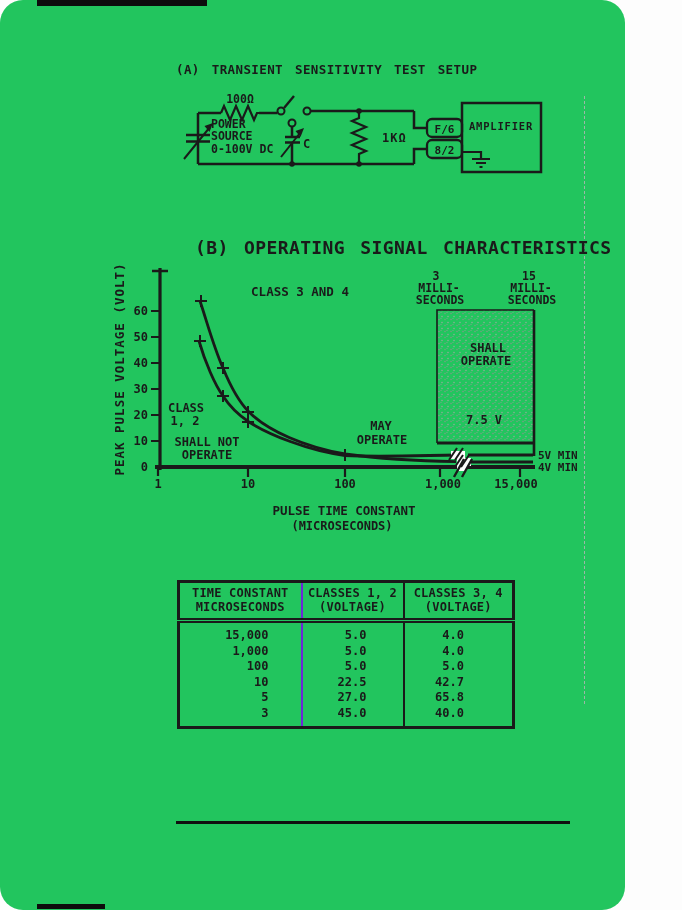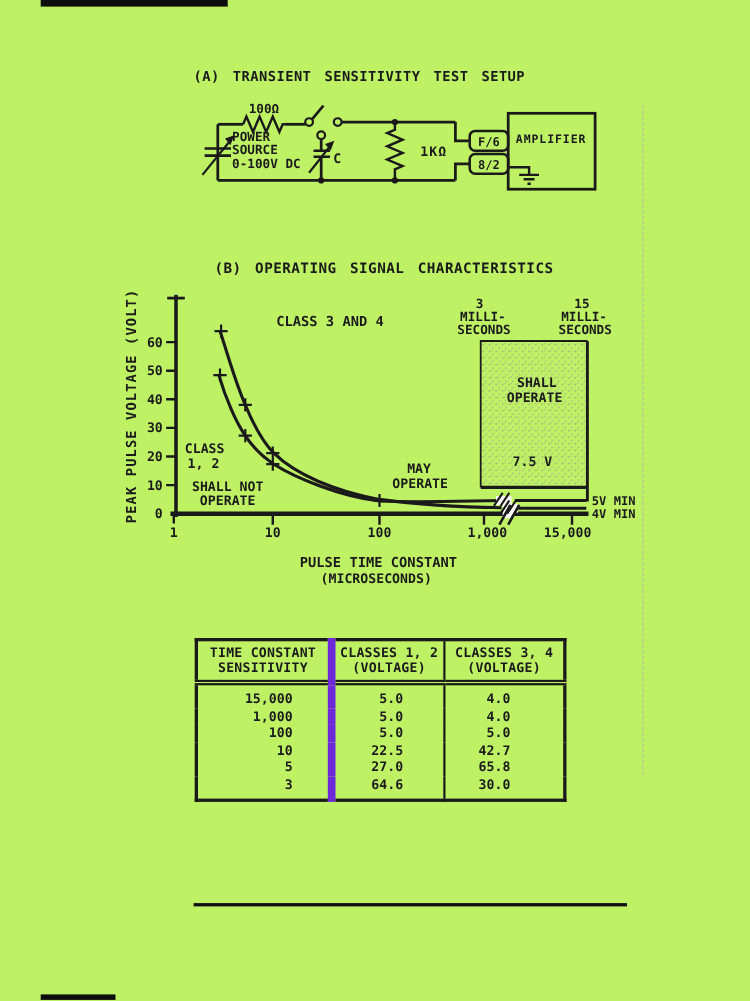--- a/index.html
+++ b/index.html
@@ -1,33 +1,33 @@
 <!DOCTYPE html>
 <html><head>
 <meta charset="utf-8">
 <style>
   html,body{margin:0;padding:0;background:#fdfdfd;}
-  .page{position:relative;width:682px;height:910px;background:#bef264;overflow:hidden;
-        font-family:"DejaVu Sans Mono",monospace;color:#1a1a1a;}
+  .page{position:relative;width:625px;height:910px;background:#22c55e;overflow:hidden;
+        font-family:"DejaVu Sans Mono",monospace;color:#1a1a1a;border-radius:23px;}
   .eng{font-family:"DejaVu Sans Mono",monospace;font-weight:bold;color:#1a1a1a;
        letter-spacing:0.4px;word-spacing:4px;white-space:nowrap;}
   .abs{position:absolute;}
   .bar{position:absolute;background:#0d0d0d;}
   .rule{position:absolute;background:#101010;}
   .scan-edge{position:absolute;border-left:1.5px dashed #b3b3b3;width:0;opacity:.85;}
   svg{position:absolute;overflow:visible;}
   svg .ln{stroke:#1a1a1a;fill:none;}
   svg .txt{font-family:"DejaVu Sans Mono",monospace;font-weight:bold;fill:#1a1a1a;}
   svg .gap{fill:#fdfdfd;stroke:none;}
   table.dtable{border-collapse:collapse;table-layout:fixed;width:335px;
        border:3px solid #1a1a1a;font-family:"DejaVu Sans Mono",monospace;
        font-weight:bold;color:#1a1a1a;font-size:12px;}
   table.dtable th{border-bottom:5px double #1a1a1a;text-align:center;
        padding:3px 0 4px 0;line-height:14px;font-size:12px;letter-spacing:0.2px;}
-  table.dtable th.mid, table.dtable td.mid{border-left:7px solid #6d28d9;}
+  table.dtable th.mid, table.dtable td.mid{border-left:2px solid #6d28d9;}
   table.dtable th.rgt, table.dtable td.rgt{border-left:2px solid #1a1a1a;}
   table.dtable td{line-height:13.5px;text-align:right;}
   table.dtable td.c1{padding-right:32px;}
   table.dtable td.c2{padding-right:36px;}
   table.dtable td.c3{padding-right:48px;}
   table.dtable tbody tr:first-child td{padding-top:6px;}
   table.dtable tbody tr:last-child td{padding-bottom:6px;}
 </style>
 </head>
 <body>
@@ -97,21 +97,21 @@
 
     <rect class="ln" stroke-width="2.5" x="462" y="103" width="79" height="69"></rect>
     <text class="txt" x="501" y="130" font-size="10.5" letter-spacing="0.8" text-anchor="middle">AMPLIFIER</text>
 
     <g>
       <path class="ln" stroke-width="2.2" d="M463,152 H481 V159"></path>
       <path class="ln" stroke-width="2.2" d="M472,159 H490 M476,163 H486 M479.5,167 H482.5"></path>
     </g>
   </svg>
 
-  <div class="abs eng" style="left:195px;top:237px;font-size:13px;">(B) OPERATING SIGNAL CHARACTERISTICS</div>
+  <div class="abs eng" style="left:195px;top:237px;font-size:18px;">(B) OPERATING SIGNAL CHARACTERISTICS</div>
 
   <svg style="left:95px;top:253px;" width="490" height="290" viewBox="95 253 490 290">
     <defs>
       <pattern id="stip" width="6" height="6" patternUnits="userSpaceOnUse">
         <circle cx="1" cy="1.5" r="0.7" fill="#8f8f8f"></circle>
         <circle cx="4" cy="4.5" r="0.7" fill="#a3a3a3"></circle>
         <circle cx="3" cy="0.5" r="0.5" fill="#9a9a9a"></circle>
       </pattern>
     </defs>
 
@@ -198,21 +198,21 @@
     <table class="dtable">
       <colgroup>
           <col style="width:123px">
           <col style="width:102px">
           <col style="width:110px">
         </colgroup>
       <thead>
         <tr>
           <th>
             <span>TIME CONSTANT</span><br>
-            <span>SENSITIVITY</span>
+            <span>MICROSECONDS</span>
           </th>
           <th class="mid">
             <span>CLASSES 1, 2</span><br>
             <span>(VOLTAGE)</span>
           </th>
           <th class="rgt">
             <span>CLASSES 3, 4</span><br>
             <span>(VOLTAGE)</span>
           </th>
         </tr>
@@ -238,22 +238,22 @@
           <td class="c2 mid">22.5</td>
           <td class="c3 rgt">42.7</td>
         </tr>
         <tr>
           <td class="c1">5</td>
           <td class="c2 mid">27.0</td>
           <td class="c3 rgt">65.8</td>
         </tr>
         <tr>
           <td class="c1">3</td>
-          <td class="c2 mid">64.6</td>
-          <td class="c3 rgt">30.0</td>
+          <td class="c2 mid">45.0</td>
+          <td class="c3 rgt">40.0</td>
         </tr>
       </tbody>
     </table>
   </div>
 
   <div class="rule" style="left:176px;top:821px;width:394px;height:3px;"></div>
 
 </div>
 
 </body></html>

